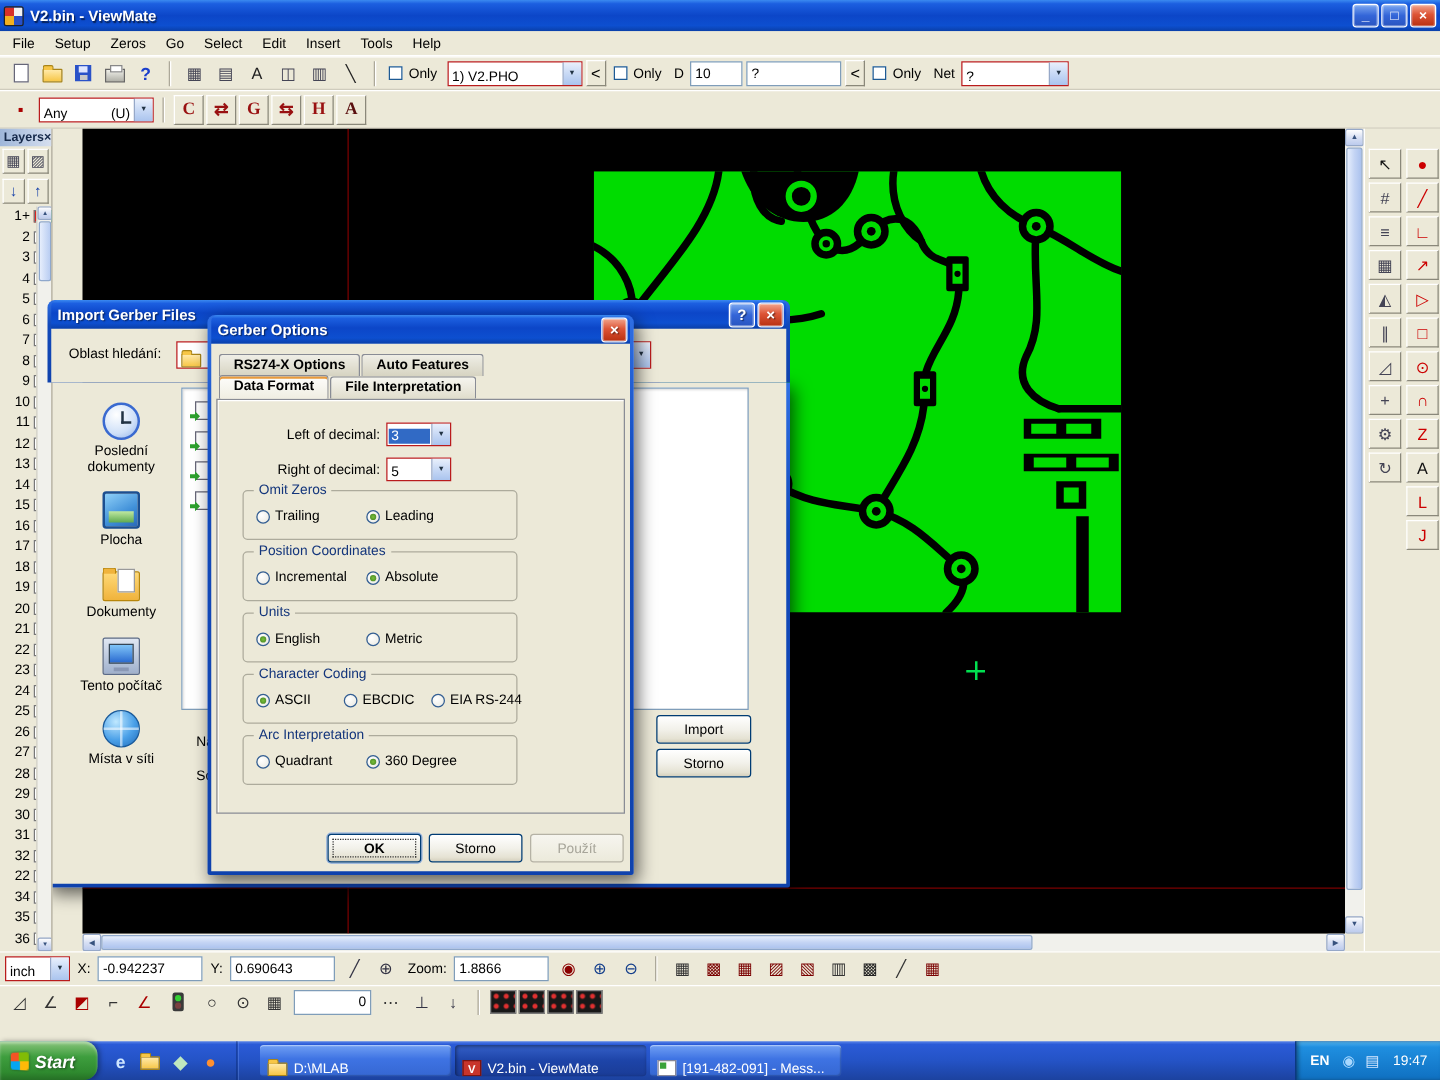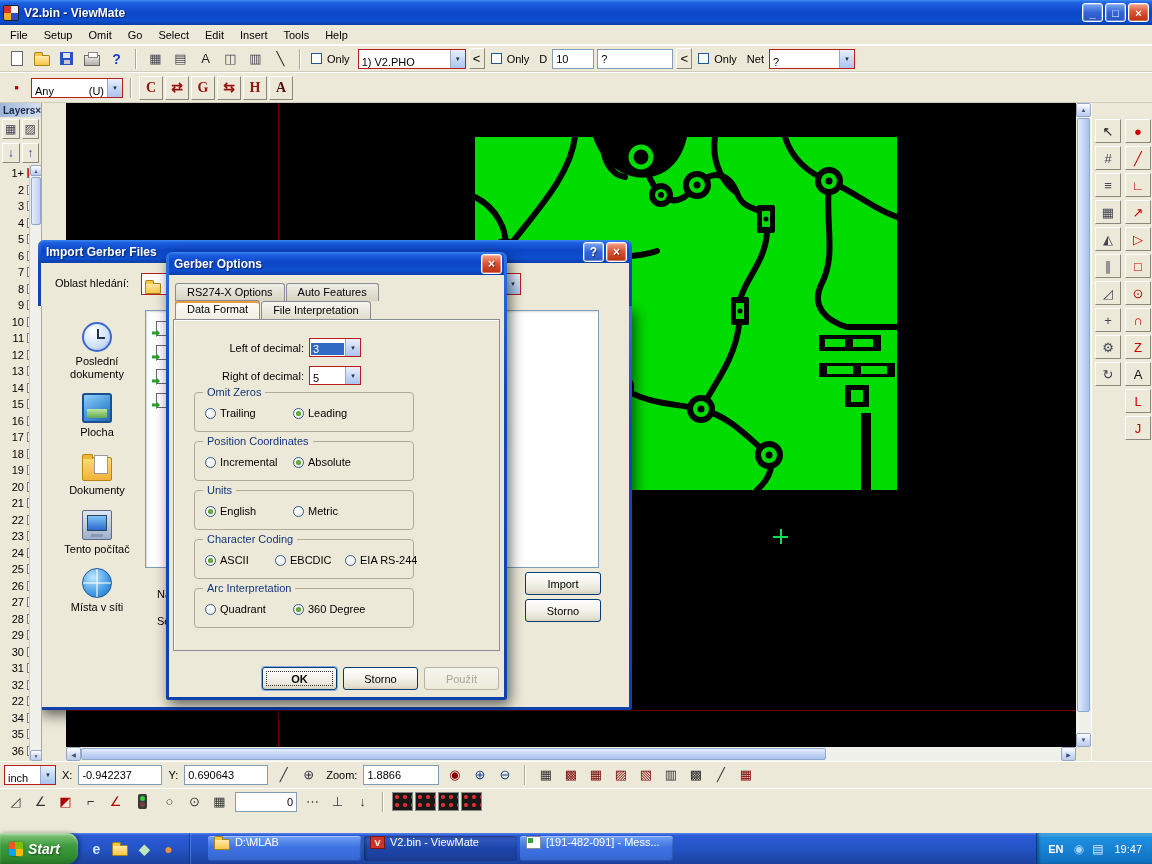--- a/index.html
+++ b/index.html
@@ -172,21 +172,21 @@
     background:linear-gradient(180deg,#ffffff,#f2f1ea 50%,#e5e2d3 85%,#d5d0bd); }
   .xp-btn.default { box-shadow:0 0 0 1px #88aadd;font-weight:bold; }
   .xp-btn.default::after { content:""; position:absolute; left:3px; top:3px; right:3px; bottom:3px; border:1px dotted #333; }
   .xp-btn.disabled { color:#a7a59a; border-color:#b5b2a5; background:linear-gradient(180deg,#f6f5ef,#eceadb); }
 
   
   .tab-row { position:absolute; left:6px; display:flex; }
   #gerber-dialog .tab-row.back { top:8px; }
   #gerber-dialog .tab-row.front { top:26px; }
   .tab { height:18px; padding:2px 11px 5px; border:1px solid #898c95; border-bottom:none; border-radius:3px 3px 0 0;
-    background:linear-gradient(180deg,#f6f5ef,#e0ddcc); margin-right:1px; white-space:nowrap; }
+    background:linear-gradient(180deg,#f6f5ef,#e0ddcc); margin-right:1px; white-space:nowrap;font-weight:bold; }
   .tab-row.back .tab { background:linear-gradient(180deg,#efeee6,#d6d3c1); }
   .tab.selected { position:relative; z-index:3; height:19px; margin-top:-1px;
     background:linear-gradient(180deg,#fdfdfb,#f0eee2); box-shadow:inset 0 2px 0 #e89a3c; }
   .tab-page { position:absolute; left:4px; top:44px; right:4px; height:332px; background:#ece9d8;
     border:1px solid #898c95; box-shadow:inset 1px 1px 0 #fff; z-index:2; }
 
   .dec-row { position:absolute; left:0; right:0; display:flex; align-items:center; }
   .dec-row.r1 { top:18px; } .dec-row.r2 { top:46px; }
   .dec-label { width:130px; text-align:right; margin-right:5px; }
   .dec-row .combo { width:52px; height:19px; }
@@ -210,21 +210,21 @@
     border-radius:0 11px 11px 0; background:linear-gradient(180deg,#8cc67e,#3e9e3e 40%,#2f8a2f 80%,#256f25);
     box-shadow:inset 0 2px 2px rgba(255,255,255,.35), 2px 0 4px rgba(0,0,0,.35); }
   .flag { width:15px; height:14px; border-radius:2px; flex:none;
     background:conic-gradient(from -90deg,#f35325 0 25%,#81bc06 0 50%,#ffba08 0 75%,#05a6f0 0);
     transform:perspective(40px) rotateY(-16deg); box-shadow:0 0 2px rgba(0,0,0,.5); }
   .start-label { font-style:italic; font-weight:bold; font-size:14px; color:#fff; text-shadow:1px 1px 2px rgba(0,0,0,.45); }
   .quick-launch { display:flex; align-items:center; gap:3px; padding:0 10px 0 8px; flex:none;
     border-right:1px solid rgba(10,40,110,.6); box-shadow:1px 0 0 rgba(130,170,255,.4); }
   .ql-icon { width:21px; height:21px; display:flex; align-items:center; justify-content:center; font-size:14px; font-weight:bold; }
   .tasks { display:flex; gap:3px; padding:0 4px; margin-left:14px; flex:1; min-width:0; align-items:flex-start; }
-  .task-btn { width:153px; height:25px; margin-top:3px; border-radius:3px; display:flex; align-items:flex-start; gap:5px;
+  .task-btn { width:153px; height:25px; margin-top:3px; border-radius:3px; display:flex; align-items:flex-end; gap:5px;
     padding:0 6px; color:#fff; flex:none; overflow:hidden;
     background:linear-gradient(180deg,#71a0f4,#3e73e3 45%,#3667d2);
     box-shadow:inset 0 1px 0 rgba(255,255,255,.4), inset -1px -1px 1px rgba(0,0,0,.2); }
   .task-btn.active { background:linear-gradient(180deg,#3560c8,#1d44a8 50%,#1a3c96); box-shadow:inset 1px 1px 3px rgba(0,0,0,.45); }
   .task-icon { width:15px; height:13px; flex:none; }
   .task-icon.viewmate { background:#c8352b; border:1px solid #7a1410; display:flex; align-items:center; justify-content:center; }
   .task-icon.viewmate::after { content:"V"; color:#fff; font-size:9px; font-weight:bold; }
   .task-icon.message { background:#fff; border:1px solid #889; position:relative; }
   .task-icon.message::after { content:""; position:absolute; left:1px; top:1px; width:5px; height:5px; background:#3aa23a; }
   .task-label { white-space:nowrap; overflow:hidden; }
@@ -247,21 +247,21 @@
     <span class="win-controls">
         <span class="win-btn">_</span>
         <span class="win-btn">□</span>
         <span class="win-btn close">×</span>
       </span>
   </div>
 
   <div class="menubar">
       <div class="menu-item">File</div>
       <div class="menu-item">Setup</div>
-      <div class="menu-item">Omit</div>
+      <div class="menu-item">Zeros</div>
       <div class="menu-item">Go</div>
       <div class="menu-item">Select</div>
       <div class="menu-item">Edit</div>
       <div class="menu-item">Insert</div>
       <div class="menu-item">Tools</div>
       <div class="menu-item">Help</div>
     </div>
 
   <div id="toolbar1" class="toolbar">
     <span class="igroup">

